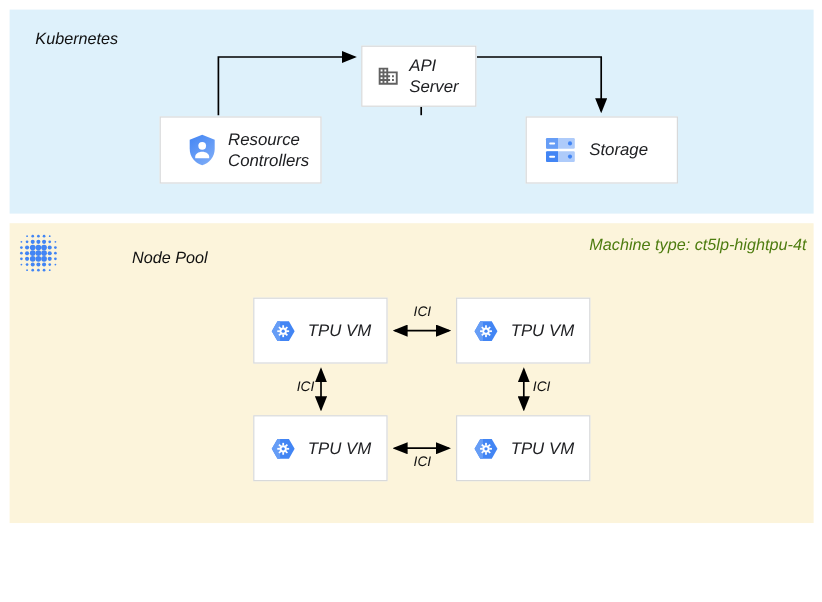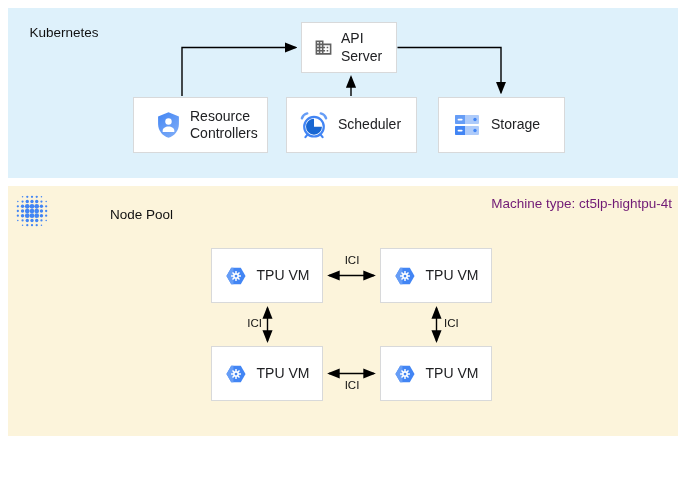--- a/index.html
+++ b/index.html
@@ -1,38 +1,38 @@
 <!DOCTYPE html>
 <html><head>
 <meta charset="utf-8">
 <style>
   html,body{margin:0;padding:0;background:#fff;}
   .stage{
     position:relative;width:685px;height:436px;background:#ffffff;
     font-family:"Liberation Sans","DejaVu Sans",sans-serif;
-    color:#202124;overflow:hidden;
+    color:#202124;overflow:hidden;font-style:italic;
   }
   .panel{position:absolute;left:8px;width:670px;}
   .panel-blue{top:8px;height:170px;background:#DEF1FB;}
   .panel-cream{top:186px;height:277px;background:#FCF4DB;}
 
   .cp-title{position:absolute;left:13px;top:25px;width:102px;text-align:center;
     font-size:13.5px;line-height:1.22;color:#111;}
   .np-title{position:absolute;left:64px;top:207px;font-size:13.5px;color:#111;margin-left:46px;}
   .np-icon{position:absolute;left:15px;top:194px;width:34px;height:34px;}
   .machine-info{position:absolute;right:13px;top:194px;text-align:center;
-    font-size:13.5px;line-height:1.45;color:#701a75;}
+    font-size:13.5px;line-height:1.45;color:#4d7c0f;}
 
   svg.overlay{position:absolute;left:0;top:0;pointer-events:none;}
 
   .node{position:absolute;background:#fff;border:1px solid #D8D9DA;
     box-sizing:border-box;display:flex;align-items:center;
     font-size:14px;line-height:1.25;color:#202124;}
   .node .icon{flex:0 0 auto;display:flex;align-items:center;justify-content:center;}
-  #api-server{left:301px;top:22px;width:96px;height:51px;padding:0 4px 0 12px;gap:8px;}
+  #api-server{left:301px;top:38px;width:96px;height:51px;padding:0 4px 0 12px;gap:8px;}
   #resource-controllers{left:133px;top:97px;width:135px;height:56px;padding:0 6px 0 22px;gap:9px;}
   #scheduler{left:286px;top:97px;width:131px;height:56px;padding:0 6px 0 12px;gap:9px;}
   #storage{left:438px;top:97px;width:127px;height:56px;padding:0 6px 0 14px;gap:10px;text-align:center;}
   .tpu{width:112px;height:55px;justify-content:center;gap:10px;padding:0;}
   #tpu-0{left:211px;top:248px;} #tpu-1{left:380px;top:248px;}
   #tpu-2{left:211px;top:346px;} #tpu-3{left:380px;top:346px;}
 
   .ici{position:absolute;width:30px;font-size:11.5px;color:#111;}
   #ici-0{left:337px;top:254px;text-align:center;}
   #ici-1{left:232px;top:317px;text-align:right;}
@@ -90,33 +90,20 @@
           </linearGradient>
         </defs>
         <path d="M12 0.8 L22 4.8 v7.2 c0 6.3-4.3 11.7-10 13.2 C6.3 23.7 2 18.3 2 12 V4.8 Z" fill="url(#shg)"></path>
         <circle cx="12" cy="9.6" r="3.1" fill="#fff"></circle>
         <path d="M12 14.4 c-3.1 0-5.6 1.8-5.6 4 v1.2 h11.2 v-1.2 c0-2.2-2.5-4-5.6-4 Z" fill="#fff"></path>
       </svg>
     </span>
     <span>Resource Controllers</span>
   </div>
 
-  <div class="node" id="scheduler">
-    <span class="icon">
-      <svg width="30" height="29" viewBox="0 0 24 24" fill="none">
-        <path d="M6.4 2 Q3.1 2.7 2 6" stroke="#669DF6" stroke-width="2" stroke-linecap="round"></path>
-        <path d="M17.6 2 Q20.9 2.7 22 6" stroke="#669DF6" stroke-width="2" stroke-linecap="round"></path>
-        <path d="M6.4 19.8 L4.9 21.6" stroke="#4285F4" stroke-width="1.8" stroke-linecap="round"></path>
-        <path d="M17.6 19.8 L19.1 21.6" stroke="#4285F4" stroke-width="1.8" stroke-linecap="round"></path>
-        <circle cx="12" cy="13" r="8.1" fill="#fff" stroke="#4285F4" stroke-width="1.8"></circle>
-        <path d="M12 13 L12 6.4 A6.6 6.6 0 1 0 18.6 13 Z" fill="#1967D2"></path>
-      </svg>
-    </span>
-    <span>Scheduler</span>
-  </div>
 
   <div class="node" id="storage">
     <span class="icon">
       <svg width="28" height="24" viewBox="0 0 28 24">
         <rect x="2" y="2" width="24" height="9" rx="1" fill="#AECBFA"></rect>
         <path d="M3 2 h9 v9 h-9 a1 1 0 0 1 -1 -1 v-7 a1 1 0 0 1 1 -1 Z" fill="#669DF6"></path>
         <rect x="4.6" y="5.7" width="5" height="1.7" rx="0.85" fill="#fff"></rect>
         <circle cx="22" cy="6.5" r="1.7" fill="#4285F4"></circle>
         <rect x="2" y="13" width="24" height="9" rx="1" fill="#AECBFA"></rect>
         <path d="M3 13 h9 v9 h-9 a1 1 0 0 1 -1 -1 v-7 a1 1 0 0 1 1 -1 Z" fill="#4285F4"></path>

